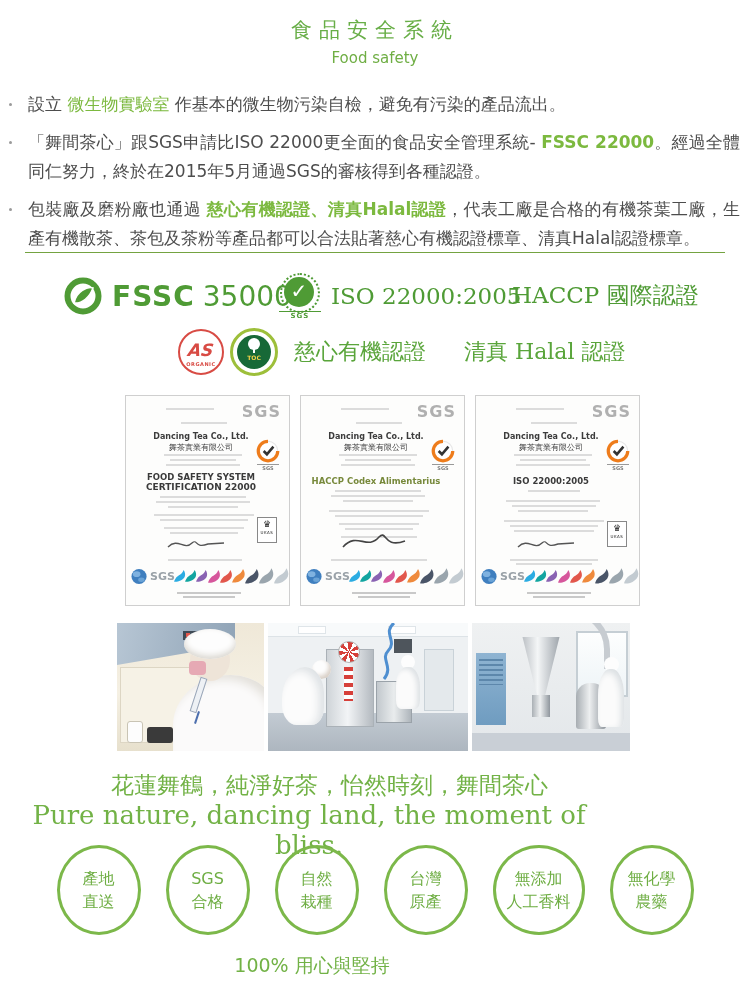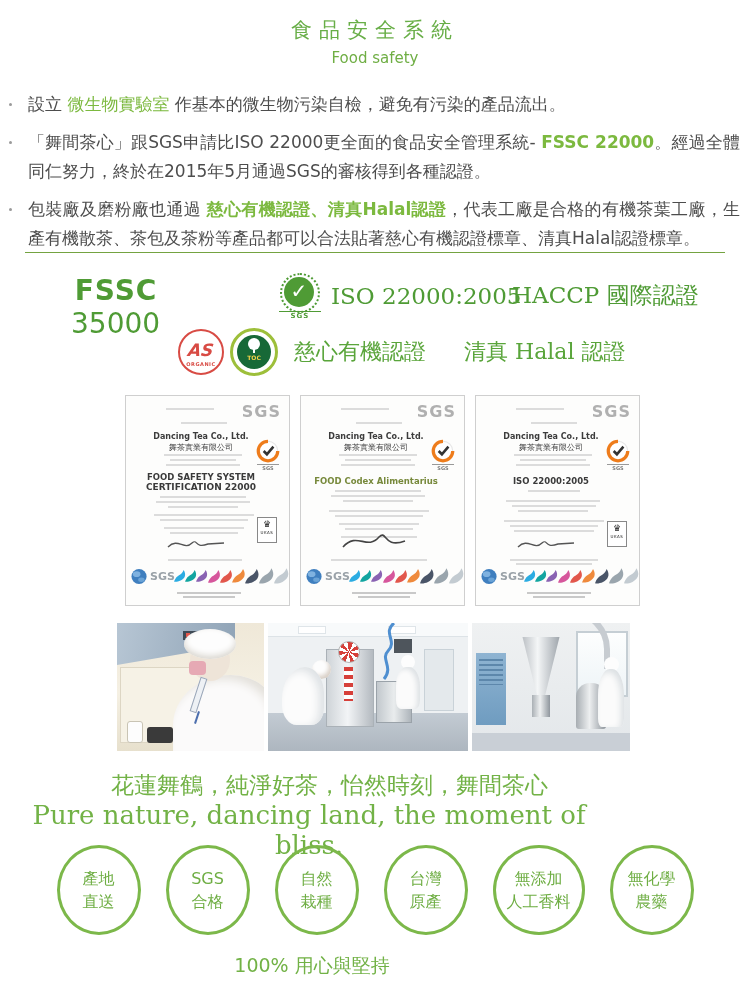--- a/index.html
+++ b/index.html
@@ -16,21 +16,21 @@
   .bullets{top:90px;left:0;width:750px;box-sizing:border-box;padding:0 10px 0 28px;}
   .bullet{position:relative;font-size:17px;line-height:29.5px;color:#4d4d4d;margin-bottom:8px;
           text-align:justify;}
   .bullet::before{content:"";position:absolute;left:-19px;top:13px;width:3px;height:3px;
           border-radius:50%;background:#9a9a9a;}
   .hl{color:#7cb93f;}
   .hlb{color:#7cb93f;font-weight:bold;}
 
   
   .divider{top:252px;left:25px;width:700px;height:0;border-top:1px solid #74a341;}
-  .fssc-row{top:274px;left:63px;height:44px;display:flex;align-items:center;flex-direction:column;}
+  .fssc-row{top:274px;left:63px;height:44px;display:flex;align-items:center;}
   .fssc-brand{font-size:28px;font-weight:bold;color:#4f9b35;margin-left:9px;letter-spacing:1px;}
   .fssc-num{font-size:28px;color:#4f9b35;margin-left:8px;}
   .iso-row{top:272px;left:279px;display:flex;align-items:center;}
   .sgs-mark{width:42px;height:48px;position:relative;}
   .sgs-mark .ring{position:absolute;left:1px;top:1px;width:36px;height:36px;border:2px dotted #4f9b35;
        border-radius:50%;}
   .sgs-mark .core{position:absolute;left:5px;top:5px;width:30px;height:30px;background:#4f9b35;
        border-radius:50%;color:#fff;font-size:20px;font-weight:bold;text-align:center;line-height:29px;}
   .sgs-mark .word{position:absolute;left:0;top:39px;width:42px;text-align:center;font-size:7px;
        font-weight:bold;color:#4f9b35;letter-spacing:1px;border-top:1px solid #4f9b35;}
@@ -294,21 +294,21 @@
 
   <div class="cert" style="left:300px;">
     <div class="bar lite" style="left:40px;top:12px;width:48px;"></div>
     <span class="sgs-big">SGS</span>
     <div class="bar lite" style="left:55px;top:26px;width:46px;"></div>
     <div class="c-company">Dancing Tea Co., Ltd.</div>
     <div class="c-company-zh">舞茶實業有限公司</div>
     <div class="bar lite" style="left:38px;top:58px;width:78px;"></div>
     <div class="bar lite" style="left:44px;top:63px;width:66px;"></div>
     <div class="bar lite" style="left:40px;top:68px;width:74px;"></div>
-    <div class="c-title1" style="top:80px;color:#77893b;">FOOD Codex Alimentarius</div>
+    <div class="c-title1" style="top:80px;color:#77893b;">HACCP Codex Alimentarius</div>
     <div class="obadge">
       <svg width="26" height="26" viewBox="0 0 24 24">
         <circle cx="12" cy="12" r="9" fill="#ffffff" stroke="#e7e7e7"></circle>
         <path d="M12 3 a 9 9 0 1 0 9 9" fill="none" stroke="#ee7c1b" stroke-width="3"></path>
         <path d="M8 12 l3 3 l6 -7" fill="none" stroke="#333333" stroke-width="2.4"></path>
       </svg>
     </div>
     <div class="obadge-word">SGS</div>
     <div class="bar lite" style="left:34px;top:94px;width:86px;"></div>
     <div class="bar lite" style="left:30px;top:99px;width:94px;"></div>

